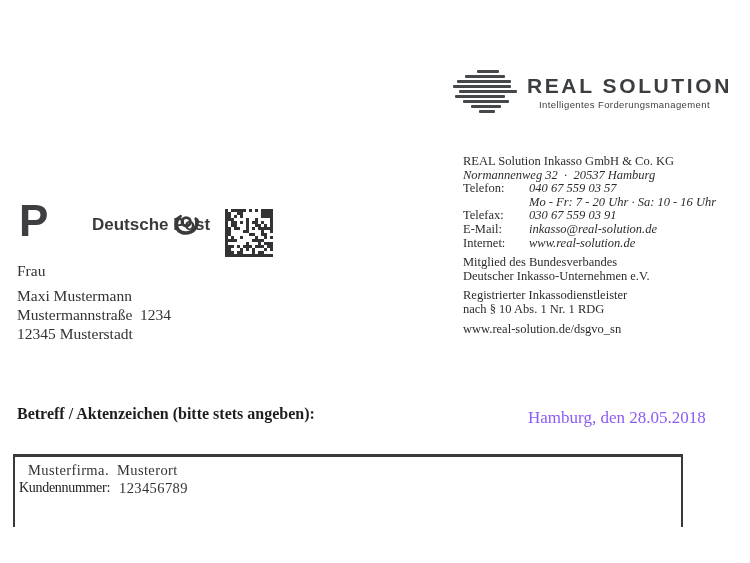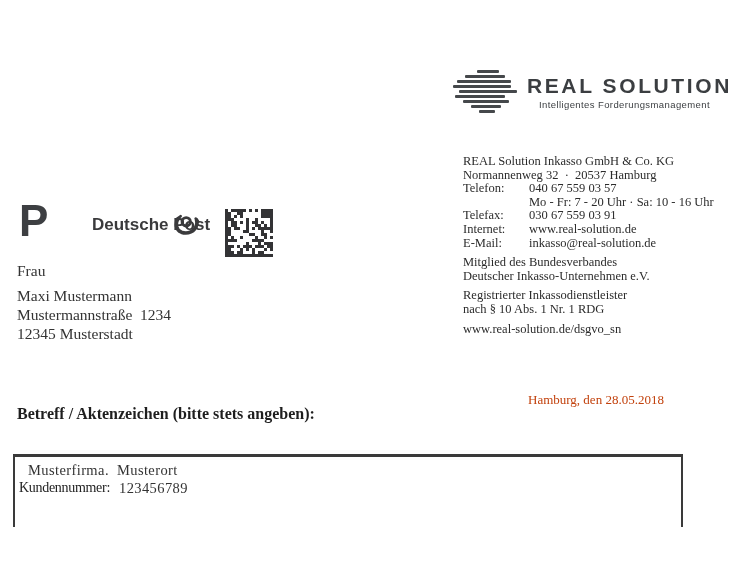--- a/index.html
+++ b/index.html
@@ -23,22 +23,22 @@
   }
 
   
   .sender-block {
     position:absolute; left:463px; top:155px; width:285px;
     font-size:12.5px; line-height:13.6px; color:#2b2b2b;
   }
   .sender-block .gap { height:6px; }
   .contact-row { display:flex; }
   .contact-label { width:66px; flex:none; }
-  .contact-value { white-space:pre; }
-  .date-line { position:absolute; left:528px; top:392px; font-size:13px; color:#c2410c; }
+  .contact-value { white-space:pre;font-style:italic; }
+  .date-line { position:absolute; left:528px; top:408px; font-size:17px; color:#8b5cf6; }
 
   
   .p-mark {
     position:absolute; left:19px; top:199px;
     font-family:"Liberation Sans", sans-serif; font-weight:bold;
     font-size:44px; line-height:44px; color:#3d3f42;
   }
   .carrier-name {
     position:absolute; left:92px; top:215px;
     font-family:"Liberation Sans", sans-serif; font-weight:bold;
@@ -101,26 +101,26 @@
     </div>
     <div class="contact-row">
       <span class="contact-label"></span>
       <span class="contact-value">Mo - Fr: 7 - 20 Uhr · Sa: 10 - 16 Uhr</span>
     </div>
     <div class="contact-row">
       <span class="contact-label">Telefax:</span>
       <span class="contact-value">030 67 559 03 91</span>
     </div>
     <div class="contact-row">
+      <span class="contact-label">E-Mail:</span>
+      <span class="contact-value">inkasso@real-solution.de</span>
+    </div>
+    <div class="contact-row">
       <span class="contact-label">Internet:</span>
       <span class="contact-value">www.real-solution.de</span>
-    </div>
-    <div class="contact-row">
-      <span class="contact-label">E-Mail:</span>
-      <span class="contact-value">inkasso@real-solution.de</span>
     </div>
     <div class="gap"></div>
     <div>Mitglied des Bundesverbandes</div>
     <div>Deutscher Inkasso-Unternehmen e.V.</div>
     <div class="gap"></div>
     <div>Registrierter Inkassodienstleister</div>
     <div>nach § 10 Abs. 1 Nr. 1 RDG</div>
     <div class="gap"></div>
     <div>www.real-solution.de/dsgvo_sn</div>
   </div>

